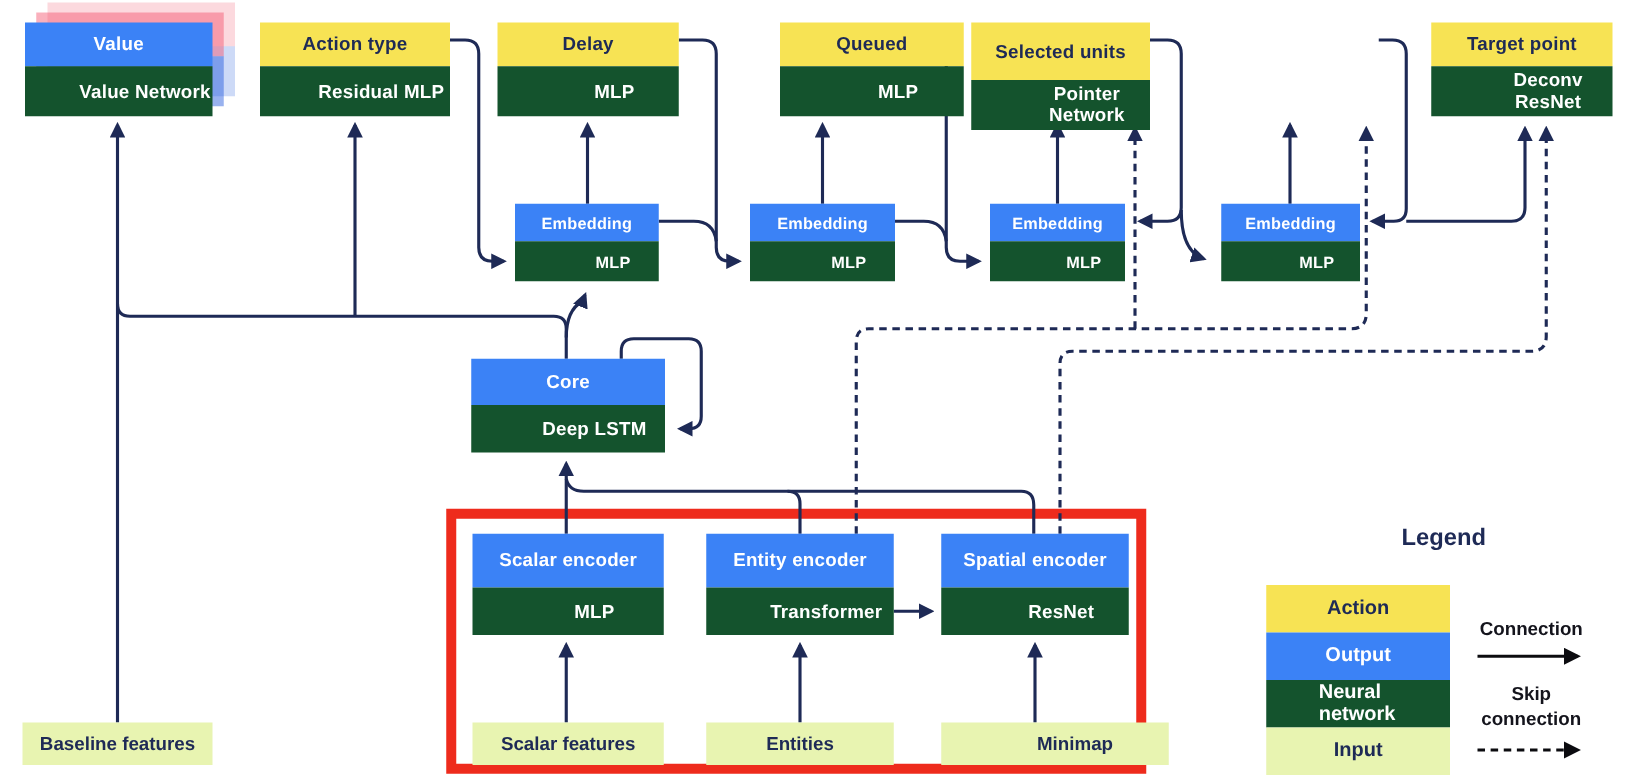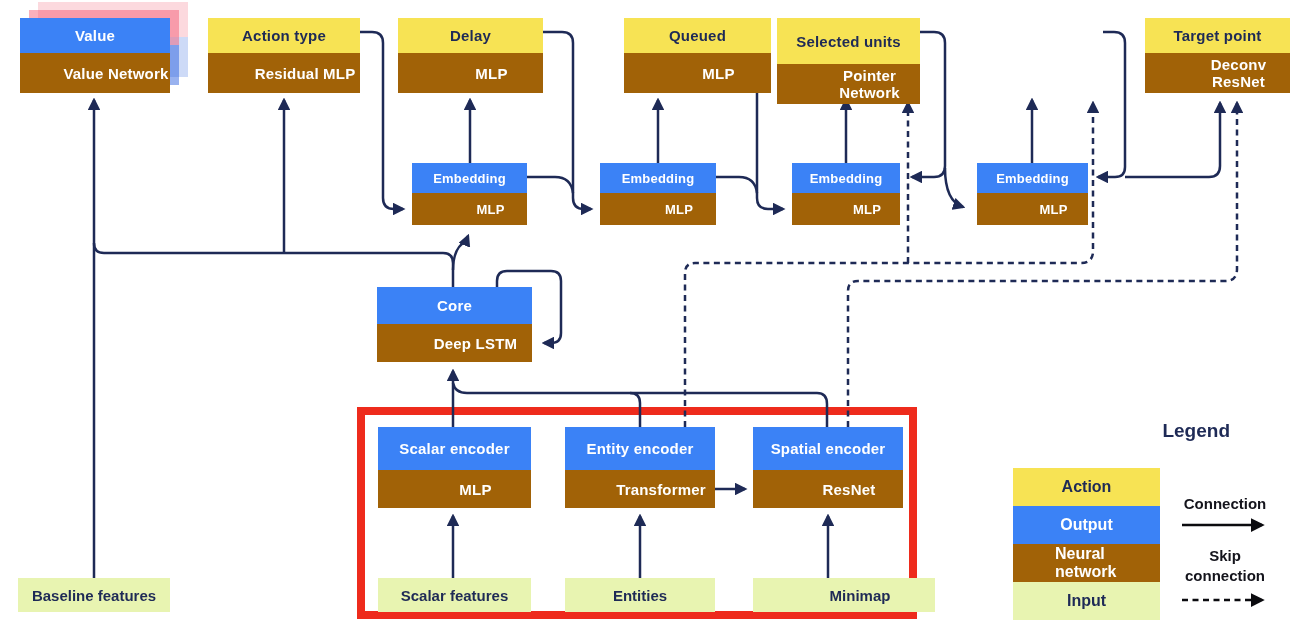--- a/index.html
+++ b/index.html
@@ -4,30 +4,30 @@
 <style>
   html,body{margin:0;padding:0;background:#ffffff;}
   #canvas{position:relative;width:1307px;height:624px;background:#ffffff;overflow:hidden;
           font-family:"Liberation Sans",sans-serif;}
   .abs{position:absolute;}
   .box2{position:absolute;display:flex;flex-direction:column;z-index:10;}
   .box2 .half{display:flex;align-items:center;justify-content:center;text-align:center;
               font-weight:700;letter-spacing:.2px;}
   .bg-action{background:#F7E354;color:#1E2A56;}
   .bg-output{background:#3b82f6;color:#ffffff;}
-  .bg-neural{background:#a16207;color:#ffffff;padding-left:42px;}
+  .bg-neural{background:#14532d;color:#ffffff;padding-left:42px;}
   .bg-input{background:#E8F4B1;color:#1E2A56;}
   .f15{font-size:15px;} .f13{font-size:13px;}
   .ghost{z-index:9;}
   #wires{position:absolute;left:0;top:0;z-index:5;}
   #hl-rect{position:absolute;left:357px;top:407px;width:560px;height:212px;
            border:8px solid #EE2B1C;box-sizing:border-box;z-index:3;}
   .inputbox{position:absolute;height:34px;display:flex;align-items:center;justify-content:center;
             font-weight:700;font-size:15px;z-index:10;}
-  .legend-title{position:absolute;font-size:19px;font-weight:700;color:#1E2A56;text-align:right;z-index:10;}
+  .legend-title{position:absolute;font-size:19px;font-weight:700;color:#1E2A56;text-align:center;z-index:10;}
   .legend-row{height:38px;display:flex;align-items:center;justify-content:center;
               font-weight:700;font-size:16px;}
   .legend-arrow-label{position:absolute;font-size:15px;font-weight:700;color:#14141c;
                       text-align:center;line-height:1.3;z-index:10;}
 </style>
 </head>
 <body>
 
 <div id="canvas">
 

